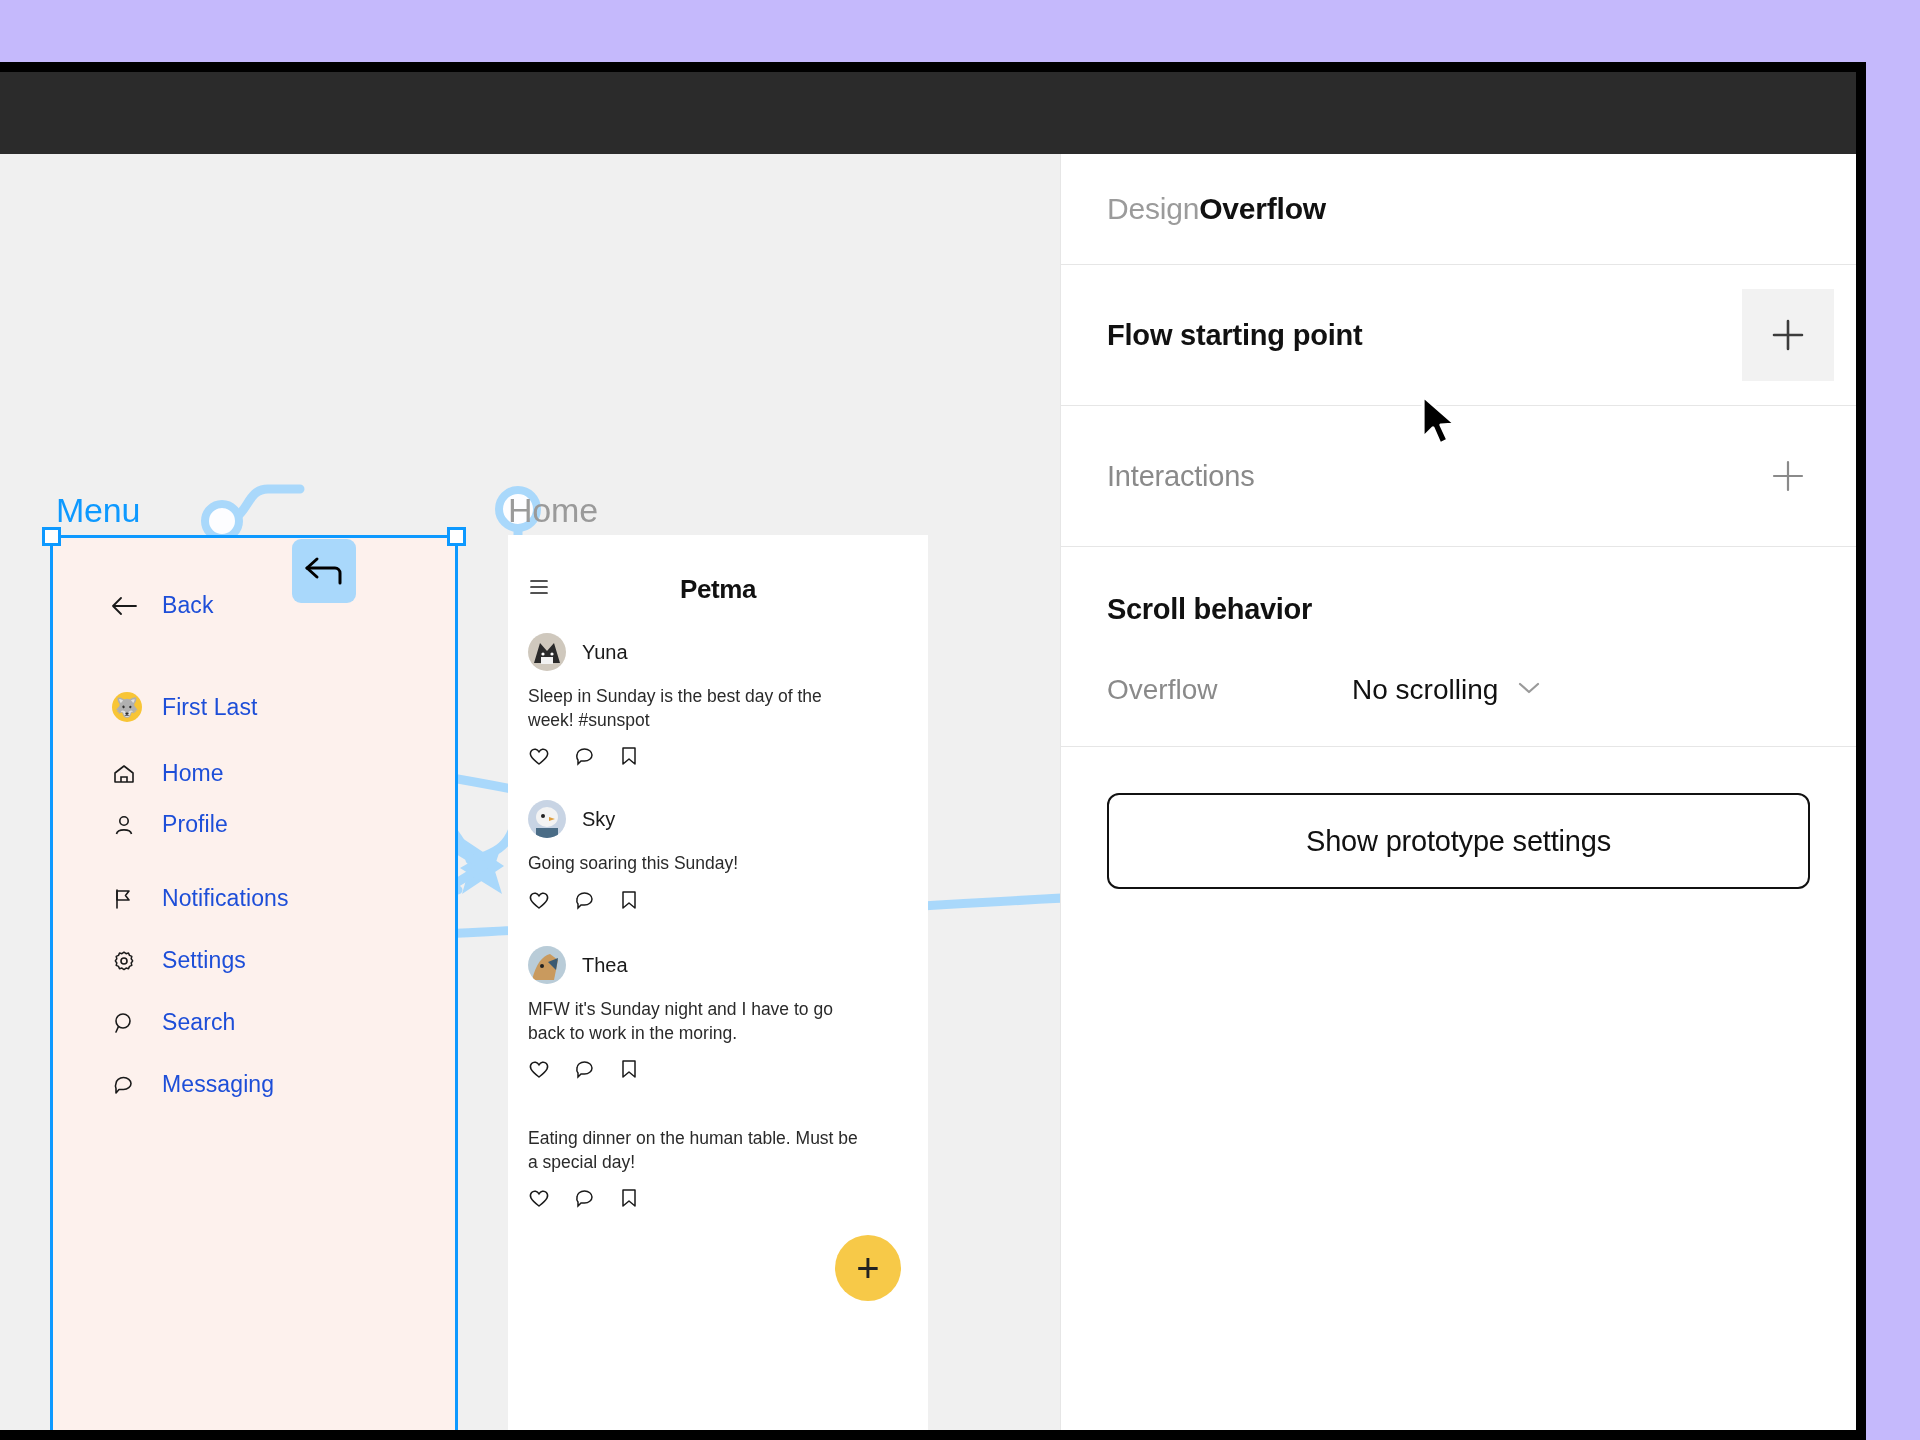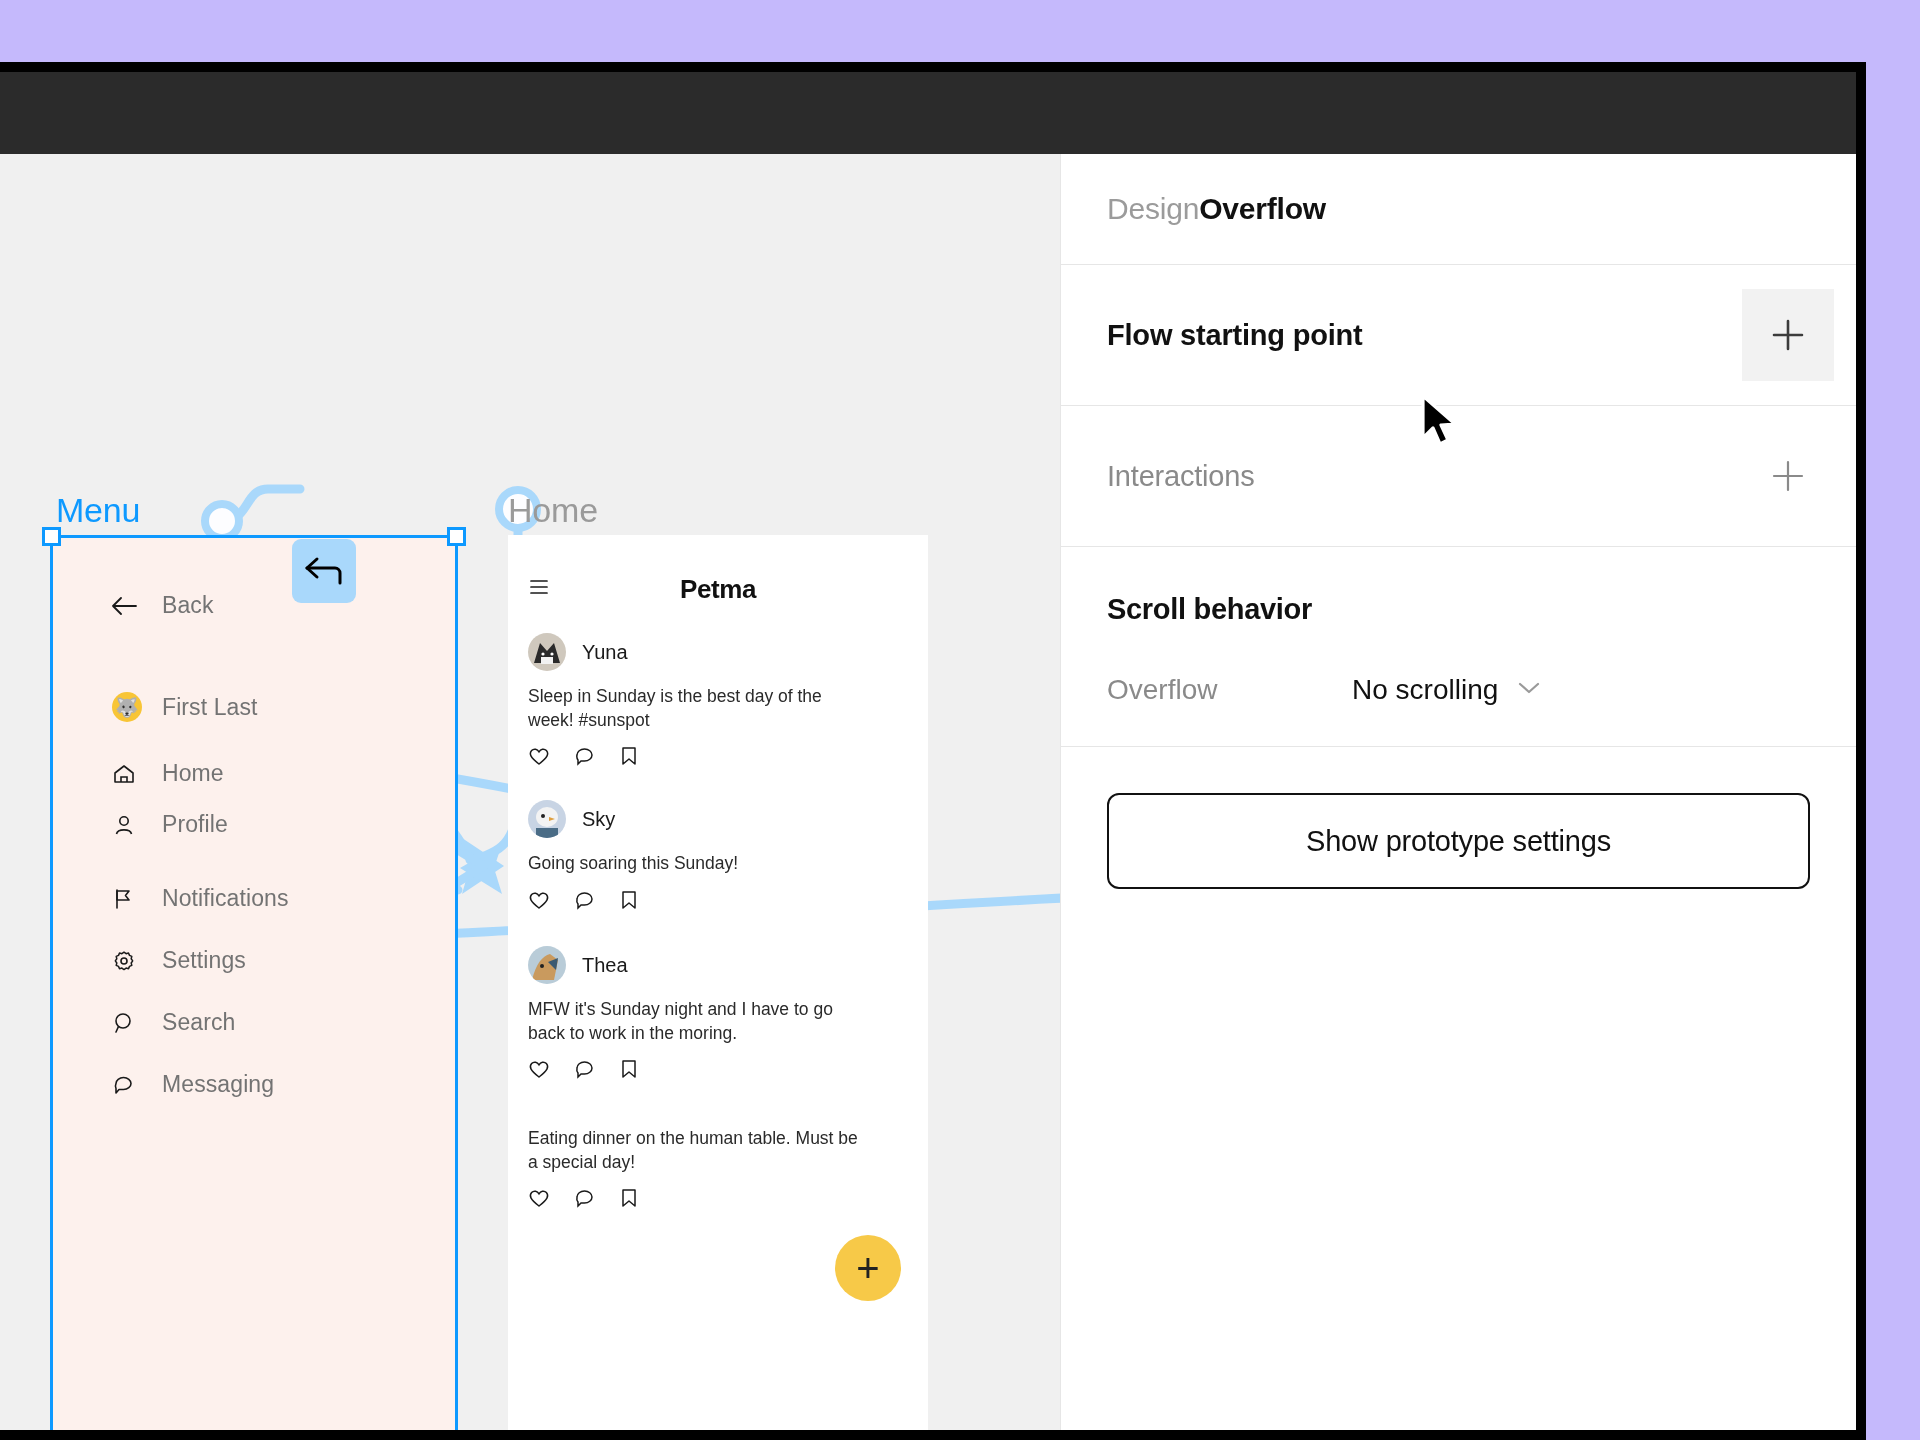--- a/index.html
+++ b/index.html
@@ -68,21 +68,21 @@
     position:absolute; left:0; width:100%;
     display:flex; align-items:center;
   }
   .menu-ico{
     width:50px; margin-left:62px;
     display:flex; align-items:center; justify-content:flex-start;
     color:#1a1a1a;
   }
   .menu-ico svg{ display:block; }
   .menu-txt{
-    font-size:23px; color:#737373; letter-spacing:.1px; white-space:nowrap;
+    font-size:23px; color:#1d4ed8; letter-spacing:.1px; white-space:nowrap;
   }
   #row-back  { top:57px; }
   #row-first { top:157px; }
   #row-home  { top:225px; }
   #row-prof  { top:276px;align-items:center; }
   #row-notif { top:350px; }
   #row-set   { top:412px; }
   #row-search{ top:474px; }
   #row-msg   { top:536px; }
 

